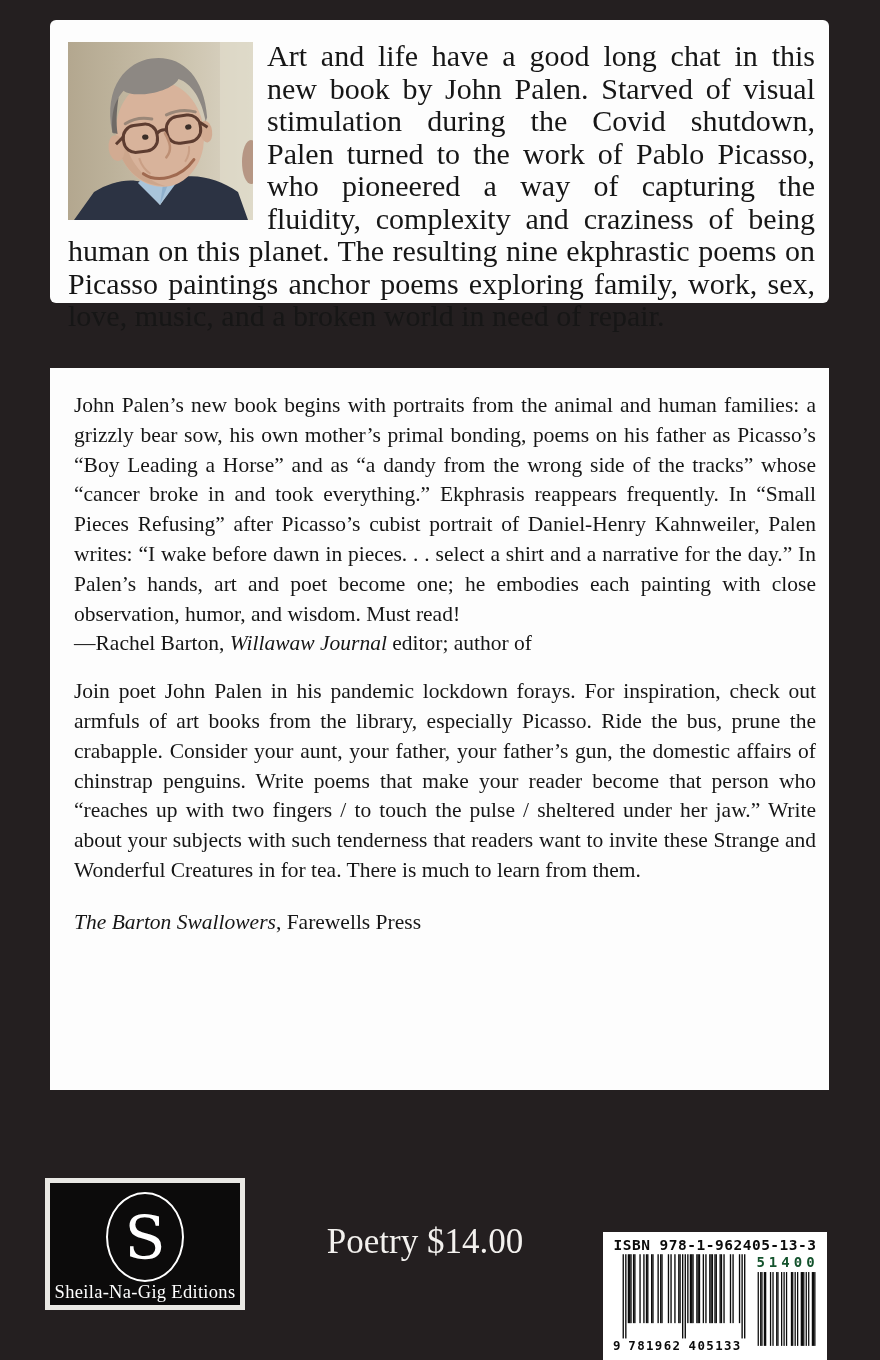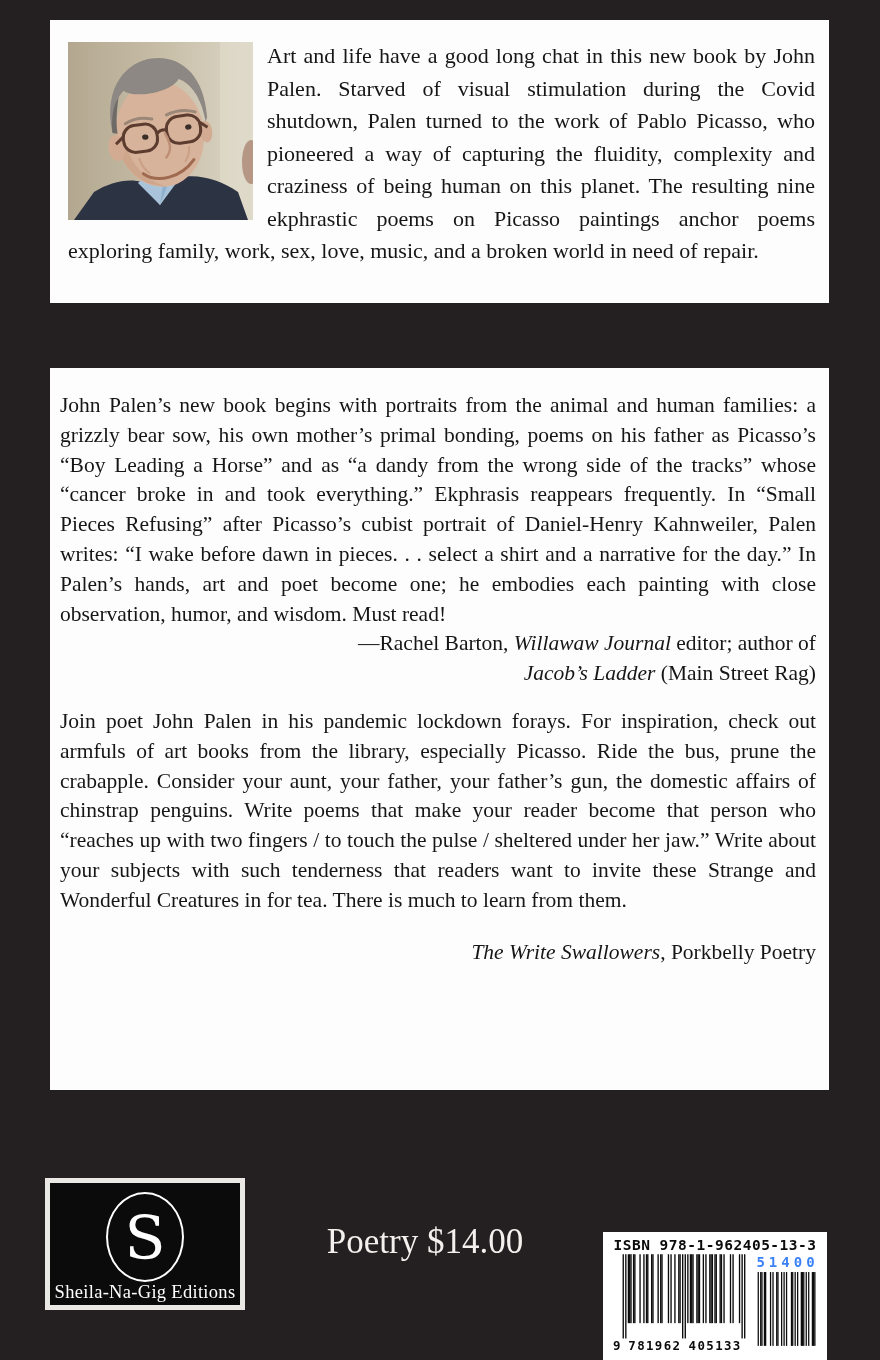--- a/index.html
+++ b/index.html
@@ -2,29 +2,29 @@
 <html><head>
 <meta charset="utf-8">
 <style>
   html,body{margin:0;padding:0;background:#241f20;}
   .page{position:relative;width:880px;height:1360px;background:#241f20;overflow:hidden;
         font-family:"Liberation Serif",serif;color:#161616;}
 
   
   .panel-top{position:absolute;left:50px;top:20px;width:779px;height:283px;
              background:#fdfdfd;box-sizing:border-box;padding:20px 14px 0 18px;
-             font-size:22px;line-height:32.5px;text-align:justify;}
+             font-size:30px;line-height:32.5px;text-align:justify;border-radius:6px;}
   .photo{float:left;width:185px;height:178px;margin:2px 14px 6px 0;}
   .photo svg{display:block;width:100%;height:100%;}
 
   
   .panel-reviews{position:absolute;left:50px;top:368px;width:779px;height:722px;
-                 background:#fdfdfd;box-sizing:border-box;padding:23px 13px 0 10px;
+                 background:#fdfdfd;box-sizing:border-box;padding:23px 13px 0 24px;
                  font-size:21.5px;line-height:29.8px;text-align:justify;}
-  .attr{text-align:right;}
+  .attr{}
   .attr-2{margin-top:22px;}
   .review-2{margin-top:18px;}
   .it{font-style:italic;}
 
   
   .logo{position:absolute;left:45px;top:1178px;width:200px;height:132px;
         box-sizing:border-box;border:5px solid #e9e8e4;background:#0c0b0b;
         display:flex;flex-direction:column;align-items:center;justify-content:flex-start;
         padding-top:9px;}
   .logo-circle{width:78px;height:90px;border:2.5px solid #ffffff;border-radius:50%;
@@ -38,21 +38,21 @@
          font-size:35px;color:#f3f1ee;font-family:Liberation Serif, serif;}
 
   .barcode-box{position:absolute;left:603px;top:1232px;width:224px;height:135px;
                background:#ffffff;box-sizing:border-box;padding:5px 8px 0 8px;}
   .isbn-label{font-family:"DejaVu Sans Mono",monospace;font-weight:bold;font-size:14.5px;
               letter-spacing:0.5px;text-align:center;color:#0b0b0b;white-space:nowrap;}
   .bc-row{display:flex;justify-content:center;align-items:flex-start;gap:8px;margin-top:1px;}
   .ean13-svg{width:134px;height:100px;}
   .ean5-col{width:62px;display:flex;flex-direction:column;align-items:center;}
   .price-code{font-family:"DejaVu Sans Mono",monospace;font-weight:bold;font-size:14px;
-              letter-spacing:4px;padding-left:3px;color:#3b82f6;margin-bottom:2px;white-space:nowrap;}
+              letter-spacing:4px;padding-left:3px;color:#14532d;margin-bottom:2px;white-space:nowrap;}
   .ean5-svg{width:60px;height:77px;}
   .bcd{font-family:"DejaVu Sans Mono",monospace;font-size:13px;font-weight:bold;fill:#0b0b0b;}
 </style>
 </head>
 <body>
 
 <div class="page">
 
   <div class="panel-top">
     <div class="photo" title="Photo of poet John Palen">
@@ -107,26 +107,25 @@
         </g>
       </svg>
     </div>
     <span>Art and life have a good long chat in this new book by John Palen. Starved of visual stimulation during the Covid shutdown, Palen turned to the work of Pablo Picasso, who pioneered a way of capturing the fluidity, complexity and craziness of being human on this planet. The resulting nine ekphrastic poems on Picasso paintings anchor poems exploring family, work, sex, love, music, and a broken world in need of repair.</span>
   </div>
 
   <div class="panel-reviews">
     <div>John Palen’s new book begins with portraits from the animal and human families: a grizzly bear sow, his own mother’s primal bonding, poems on his father as Picasso’s “Boy Leading a Horse”  and as “a dandy from the wrong side of the tracks” whose “cancer broke in and took everything.” Ekphrasis reappears frequently. In “Small Pieces Refusing” after Picasso’s cubist portrait of Daniel-Henry Kahnweiler, Palen writes: “I wake before dawn in pieces. . . select a shirt and a narrative for the day.” In Palen’s hands, art and poet become one; he embodies each painting with close observation, humor, and wisdom. Must read!</div>
     <div class="attr">
       <div><span>—Rachel Barton, </span><span class="it">Willawaw Journal</span><span> editor; author of</span></div>
-      <div><span class="it">Jacob’s Ladder</span><span> (Main Street Rag)</span></div>
     </div>
 
     <div class="review-2">Join poet John Palen in his pandemic lockdown forays. For inspiration, check out armfuls of art books from the library, especially Picasso. Ride the bus, prune the crabapple. Consider your aunt, your father, your father’s gun, the domestic affairs of chinstrap penguins. Write poems that make your reader become that person who “reaches up with two fingers / to touch the pulse / sheltered under her jaw.” Write about your subjects with such tenderness that readers want to invite these Strange and Wonderful Creatures in for tea. There is much to learn from them.</div>
     <div class="attr attr-2">
-      <div><span class="it">The Write Swallowers</span><span>, Porkbelly Poetry</span></div>
+      <div><span class="it">The Barton Swallowers</span><span>, Farewells Press</span></div>
     </div>
   </div>
 
   <div class="logo">
     <div class="logo-circle">
       <span class="logo-s">S</span>
     </div>
     <div class="logo-name">Sheila-Na-Gig Editions</div>
   </div>
 

